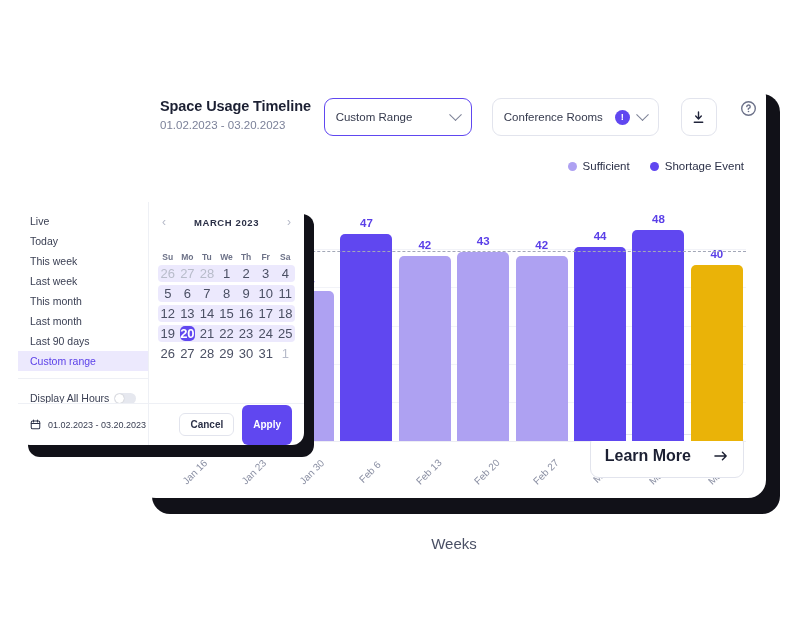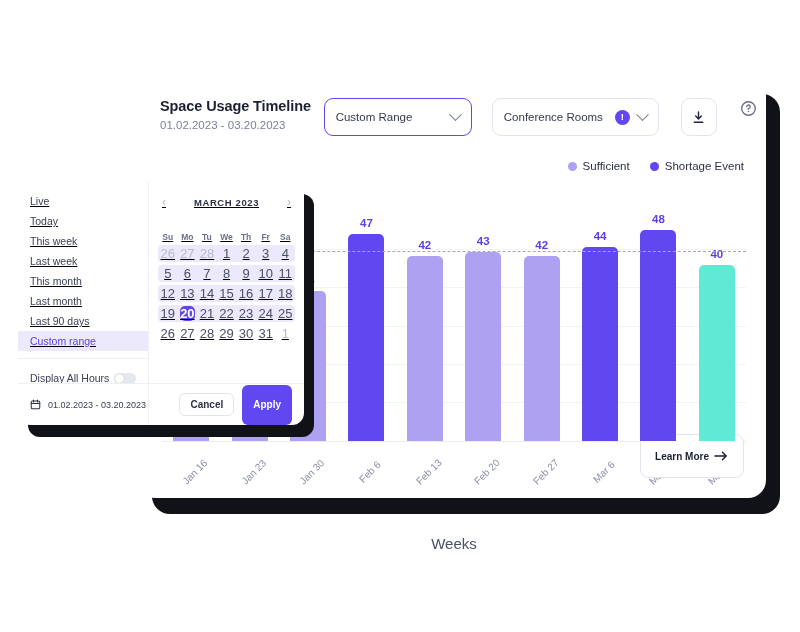--- a/index.html
+++ b/index.html
@@ -96,21 +96,21 @@
   }
   #bars {
     position: absolute; left: 0; right: 0; bottom: 0; top: 0;
     display: flex; align-items: flex-end; z-index: 2;
   }
   .bar-col {
     flex: 1 1 0; height: 100%; position: relative;
     display: flex; align-items: flex-end; justify-content: center;
   }
   .bar {
-    width: 36px; border-radius: 5px 5px 0 0; position: relative;
+    width: 52px; border-radius: 5px 5px 0 0; position: relative;
   }
   .bar-label {
     position: absolute; left: 50%; transform: translateX(-50%);
     bottom: 100%; margin-bottom: 5px;
     font-size: 11.5px; font-weight: bold; color: #5a3fe8; white-space: nowrap;
   }
   #xlabels {
     position: absolute; left: 0; right: 0; top: 276px; height: 46px;
     display: flex;
   }
@@ -123,31 +123,31 @@
   }
   #axis-title {
     position: absolute; left: 0; right: 0; top: 345px;
     text-align: center; font-size: 15px; color: #4a5065;
   }
 
   #learn-more-button {
     position: absolute; right: 22px; bottom: 20px;
     height: 44px; padding: 0 14px; border-radius: 9px;
     border: 1.2px solid #e2e4ed; background: #fff;
-    display: flex; align-items: center; gap: 5px;
-    font-size: 10px; font-weight: bold; color: #1c2033; cursor: pointer;
+    display: flex; align-items: center; gap: 23px;
+    font-size: 16px; font-weight: bold; color: #1c2033; cursor: pointer;
   }
 
   
   #date-picker {
-    position: absolute; left: 18px; top: 182px;
+    position: absolute; left: 18px; top: 202px;
     width: 286px; height: 243px;
     background: #ffffff; border-radius: 12px;
     box-shadow: 10px 12px 0 0 #111118;
-    display: flex; overflow: hidden; z-index: 30; text-decoration: underline;
+    display: flex; overflow: hidden; z-index: 30;
   }
   #presets {
     width: 131px; border-right: 1px solid #eef0f5;
     padding-top: 9px; display: flex; flex-direction: column;
   }
   .preset-item {
     height: 20px; display: flex; align-items: center;
     padding: 0 12px; font-size: 10.5px; color: #3b4054; cursor: pointer;
   }
   .preset-item.active {
@@ -323,21 +323,21 @@
               <div class="bar" style="height: 84.6154%; background: rgb(96, 71, 240);">
                 <span class="bar-label">44</span>
               </div>
             </div>
             <div class="bar-col">
               <div class="bar" style="height: 92.3077%; background: rgb(96, 71, 240);">
                 <span class="bar-label">48</span>
               </div>
             </div>
             <div class="bar-col">
-              <div class="bar" style="height: 76.9231%; background: #5eead4; text-align: center;">
+              <div class="bar" style="height: 76.9231%; background: #eab308; text-align: center;">
                 <span class="bar-label">40</span>
               </div>
             </div>
           </div>
       </div>
       <div id="xlabels">
           <div class="xcol">
             <span class="xlabel">Jan 16</span>
           </div>
           <div class="xcol">

